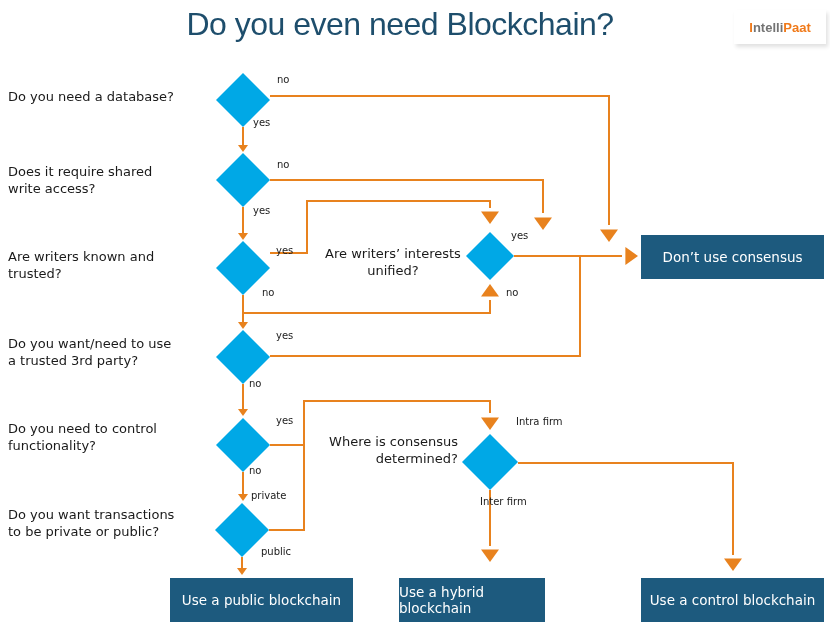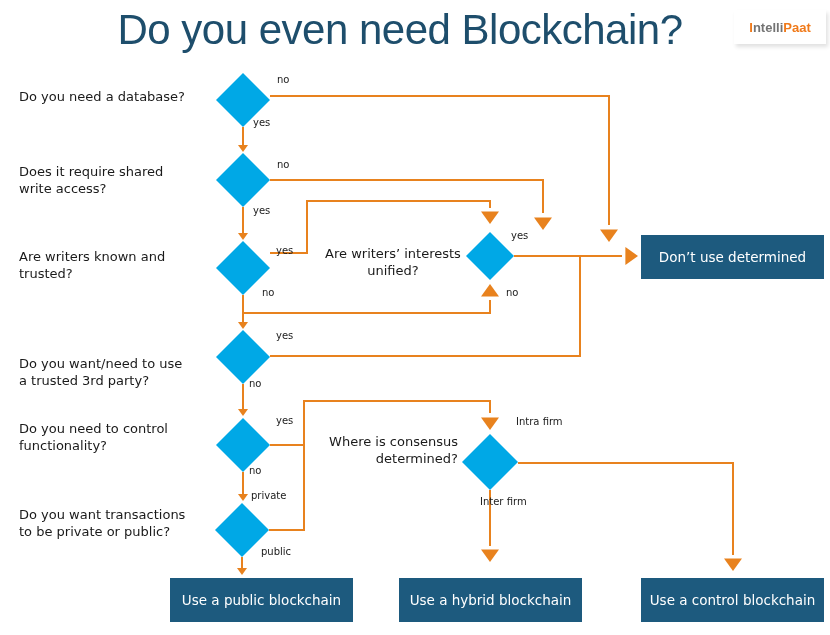--- a/index.html
+++ b/index.html
@@ -1,20 +1,20 @@
 <!DOCTYPE html>
 <html><head>
 <meta charset="utf-8">
 <style>
   html, body { margin:0; padding:0; background:#ffffff; }
   body { width:830px; height:635px; position:relative; overflow:hidden; font-family:"DejaVu Sans", sans-serif; color:#1a1a1a; }
-  .title { position:absolute; left:0; top:6px; width:800px; text-align:center; font-family:"Liberation Sans", sans-serif; font-size:42px; color:#1e4e6c; letter-spacing:-0.5px; }
+  .title { position:absolute; left:0; top:6px; width:800px; text-align:center; font-family:"Liberation Sans", sans-serif; font-size:32px; color:#1e4e6c; letter-spacing:-0.5px; }
   .logo { position:absolute; left:734px; top:10px; width:92px; height:34px; background:#fff; box-shadow:2px 3px 4px rgba(0,0,0,0.12); display:flex; align-items:center; justify-content:center; font-family:"Liberation Sans", sans-serif; font-weight:bold; font-size:13px; }
   .logo .a { color:#737373; } .logo .b { color:#f07a1a; }
-  .q { position:absolute; left:19px; font-size:13px; line-height:17px; color:#1a1a1a; }
+  .q { position:absolute; left:8px; font-size:13px; line-height:17px; color:#1a1a1a; }
   .lbl { position:absolute; font-size:10px; color:#1a1a1a; }
   .box { position:absolute; height:44px; background:#1d5a7e; color:#ffffff; font-size:13.5px; display:flex; align-items:center; justify-content:center; }
   svg.flow { position:absolute; left:0; top:0; }
 </style>
 </head>
 <body>
 
 <div class="title">Do you even need Blockchain?</div>
 <div class="logo">
   <span class="b">I</span>
@@ -66,21 +66,21 @@
       <polygon points="243,418 270,445 243,472 216,445"></polygon>
       <polygon points="242,503 269,530 242,557 215,530"></polygon>
       <polygon points="490,232 514,256 490,280 466,256"></polygon>
       <polygon points="490,434 518,462 490,490 462,462"></polygon>
     </g>
 </svg>
 
 <div class="q" style="top:88px;width:200px;">Do you need a database?</div>
 <div class="q" style="top:163px;width:160px;">Does it require shared write access?</div>
 <div class="q" style="top:248px;width:160px;">Are writers known and trusted?</div>
-<div class="q" style="top:335px;width:170px;margin-top:20px;">Do you want/need to use a trusted 3rd party?</div>
+<div class="q" style="top:335px;width:170px;">Do you want/need to use a trusted 3rd party?</div>
 <div class="q" style="top:420px;width:160px;">Do you need to control functionality?</div>
 <div class="q" style="top:506px;width:180px;">Do you want transactions to be private or public?</div>
 <div class="q" style="left:318px;top:245px;width:150px;text-align:center;">Are writers’ interests unified?</div>
 <div class="q" style="left:318px;top:433px;width:140px;text-align:right;">Where is consensus determined?</div>
 
 <div class="lbl" style="left:277px;top:74px;">no</div>
 <div class="lbl" style="left:253px;top:117px;">yes</div>
 <div class="lbl" style="left:277px;top:159px;">no</div>
 <div class="lbl" style="left:253px;top:205px;">yes</div>
 <div class="lbl" style="left:276px;top:245px;">yes</div>
@@ -89,16 +89,16 @@
 <div class="lbl" style="left:249px;top:378px;">no</div>
 <div class="lbl" style="left:276px;top:415px;">yes</div>
 <div class="lbl" style="left:249px;top:465px;">no</div>
 <div class="lbl" style="left:251px;top:490px;">private</div>
 <div class="lbl" style="left:261px;top:546px;">public</div>
 <div class="lbl" style="left:511px;top:230px;">yes</div>
 <div class="lbl" style="left:506px;top:287px;">no</div>
 <div class="lbl" style="left:516px;top:416px;">Intra firm</div>
 <div class="lbl" style="left:480px;top:496px;">Inter firm</div>
 
-<div class="box" style="left:641px;top:235px;width:183px;">Don’t use determined</div>
+<div class="box" style="left:641px;top:235px;width:183px;">Don’t use consensus</div>
 <div class="box" style="left:158px;top:578px;width:183px;margin-left:12px;">Use a public blockchain</div>
-<div class="box" style="left:399px;top:578px;width:183px;">Use a hybrid blockchain</div>
+<div class="box" style="left:399px;top:578px;width:146px;">Use a hybrid blockchain</div>
 <div class="box" style="left:641px;top:578px;width:183px;">Use a control blockchain</div>
 
 </body></html>

